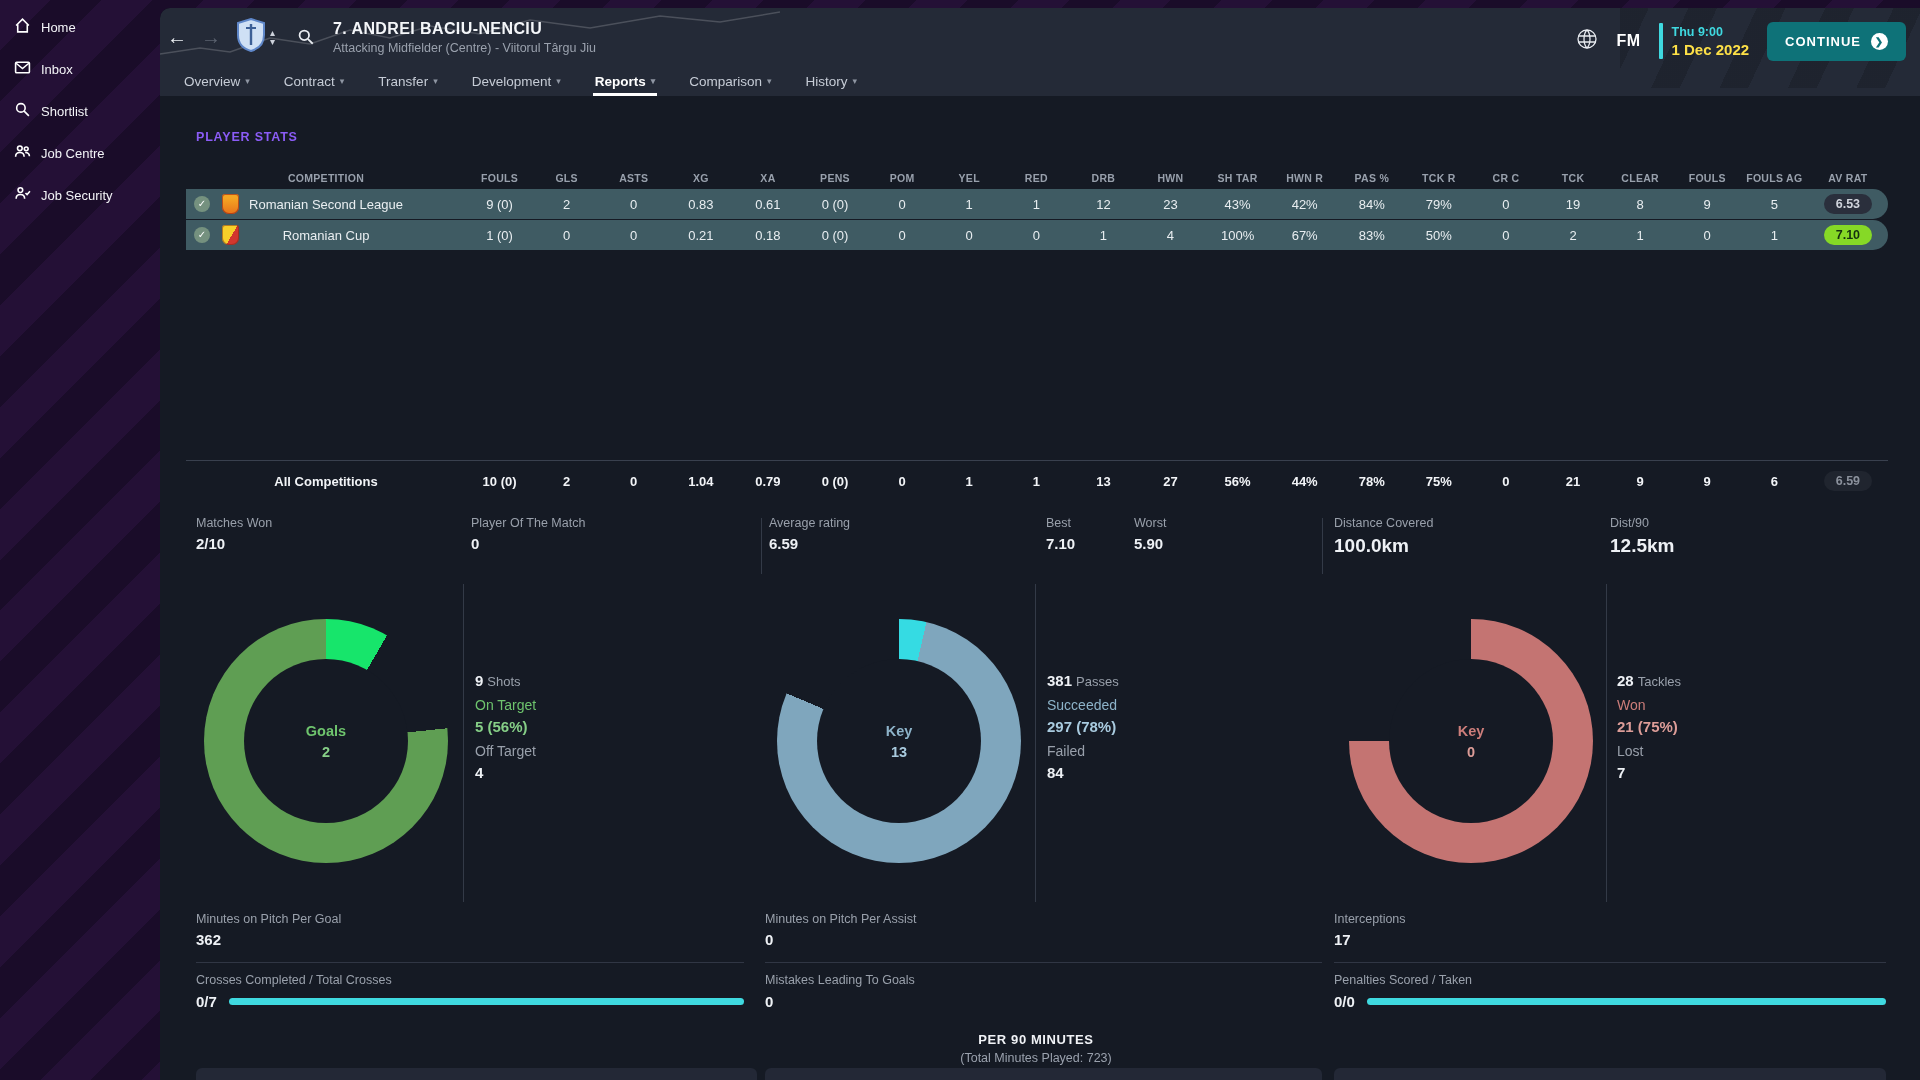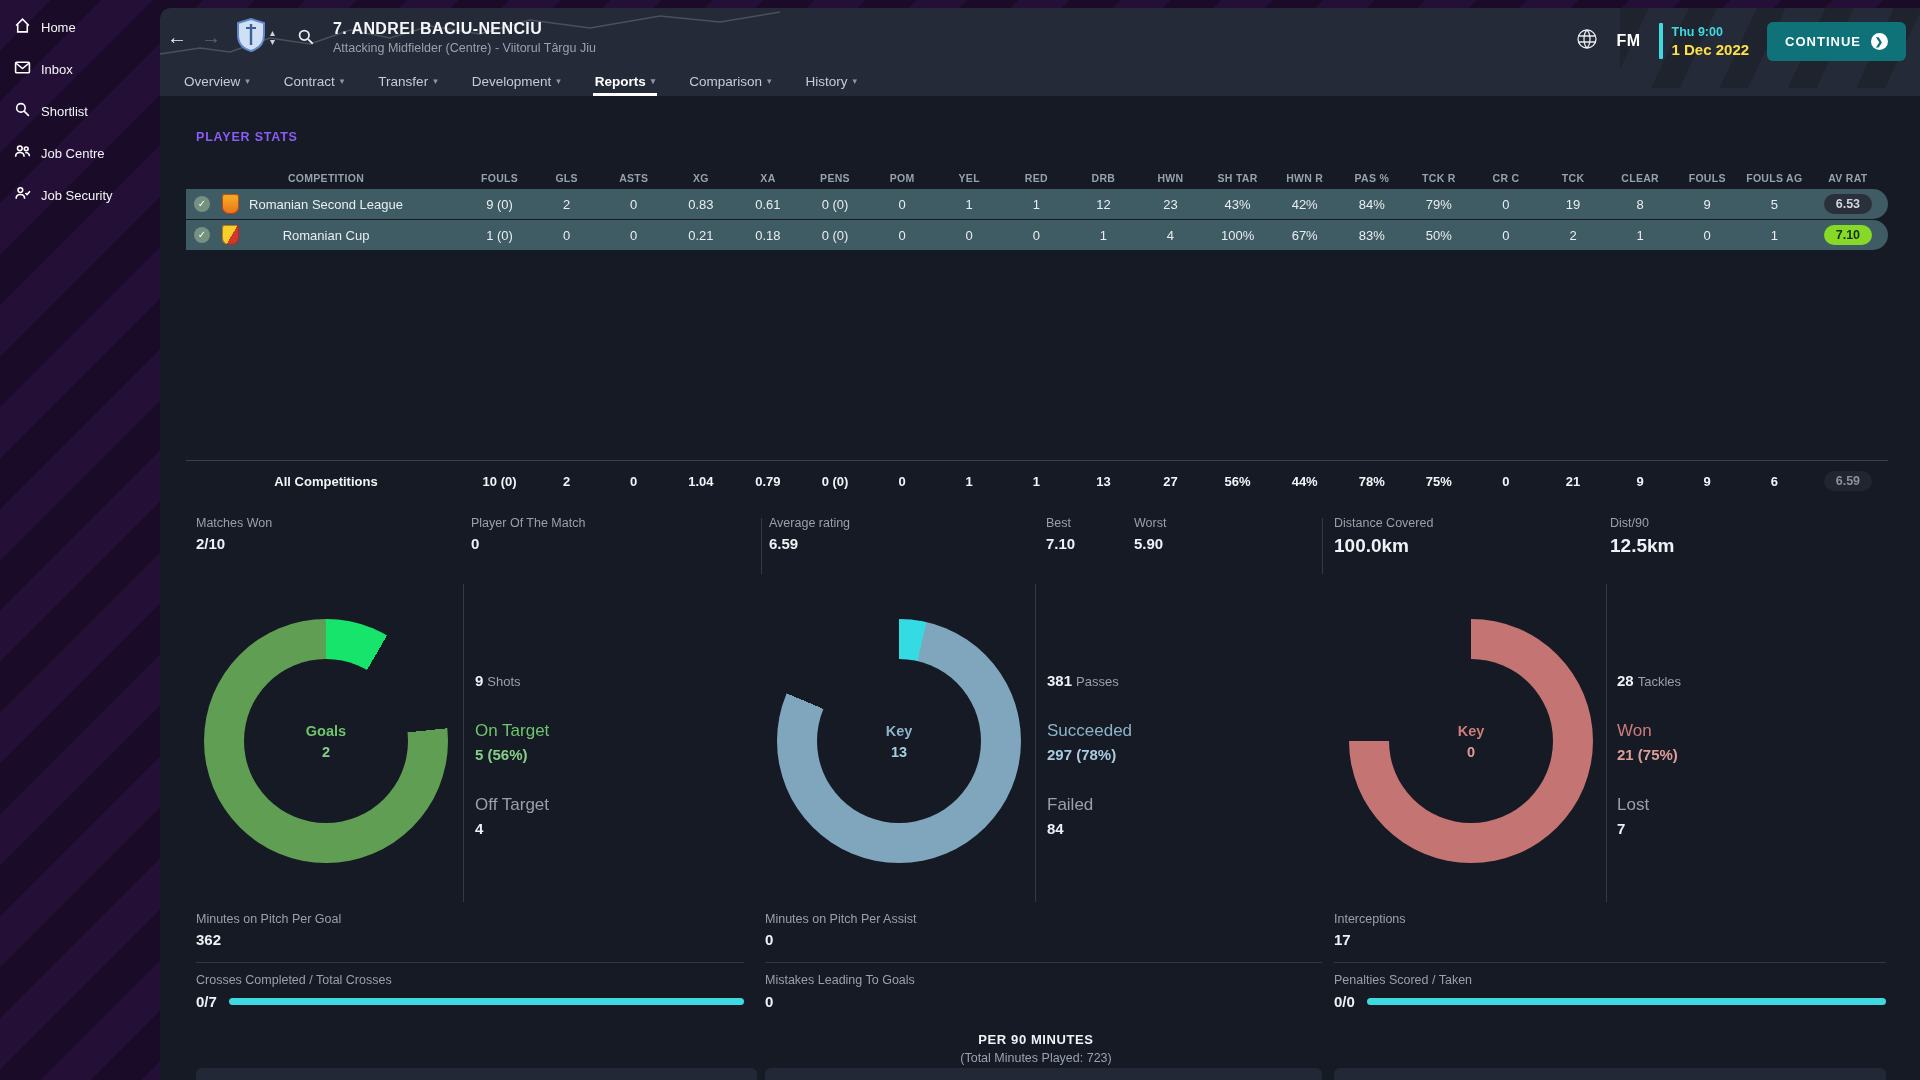--- a/index.html
+++ b/index.html
@@ -93,21 +93,21 @@
   .db { background:conic-gradient(from 0deg,#35dbe3 0deg 13deg,#7fa6bd 13deg 293deg,#151a24 293deg 360deg); }
   .dr { background:conic-gradient(from 0deg,#c47472 0deg 270deg,#151a24 270deg 360deg); }
   .tx-g { color:#6ec46d; } .tx-g2 { color:#86cf87; }
   .tx-b { color:#8db3c9; } .tx-b2 { color:#a9cbdf; }
   .tx-r { color:#cc7d7a; } .tx-r2 { color:#dd9d98; }
 
   .side-stat { position:absolute; top:576px; width:220px; }
   .ss-total { font-size:15px; }
   .ss-total .tv { font-weight:700; color:#eef1f5; }
   .ss-total .tl { color:#99a0ab; font-size:13px; margin-left:4px; }
-  .ss-lab { font-size:17px; margin-top:32px; }
+  .ss-lab { font-size:14px; margin-top:8px; }
   .ss-val { font-size:15px; font-weight:700; margin-top:5px; }
   .ss-lab.gray { color:#99a0ab; } .ss-val.white { color:#eef1f5; }
 
   
   .det-col { position:absolute; top:816px; }
   .det-hr { height:1px; background:#303644; margin:14px 0 10px 0; }
   .det-valrow { display:flex; align-items:center; gap:12px; margin-top:6px; }
   .progress { flex:1; height:7px; border-radius:4px; background:#3fd9e0; }
 
   

